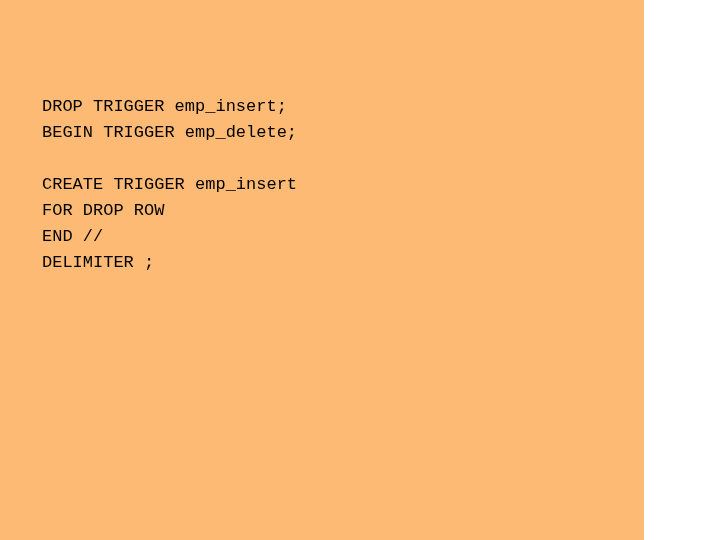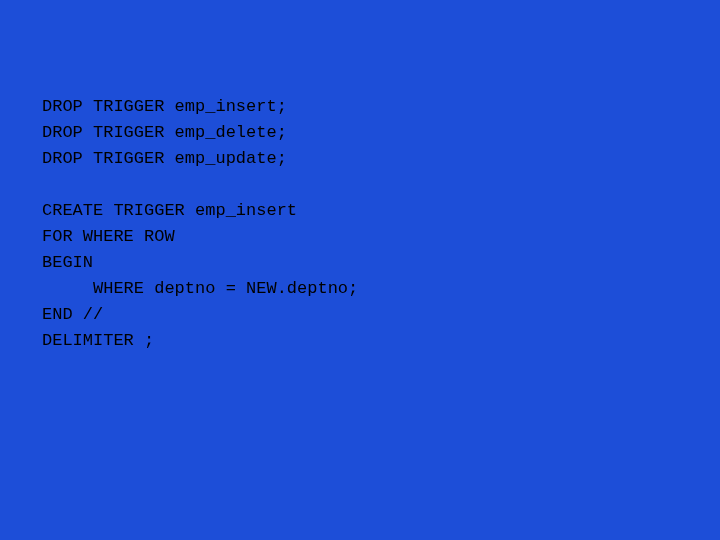--- a/index.html
+++ b/index.html
@@ -8,23 +8,23 @@
   }
   body {
     width: 720px;
     height: 540px;
     background: #ffffff;
     overflow: hidden;
     font-family: "Liberation Mono", "DejaVu Sans Mono", monospace;
   }
   #slide {
     position: relative;
-    width: 720px;
+    width: 644px;
     height: 540px;
-    background: #1d4ed8;
+    background: #fdba74;
   }
   #code-block {
     position: absolute;
     left: 42px;
     top: 94px;
     width: 660px;
   }
   .code-line {
     font-family: "Liberation Mono", "DejaVu Sans Mono", monospace;
     font-size: 17px;
@@ -38,23 +38,20 @@
   .code-line.blank {
     height: 26px;
   }
 </style>
 </head>
 <body>
 
 <div id="slide">
   <div id="code-block">
     <div class="code-line">DROP TRIGGER emp_insert;</div>
-    <div class="code-line">DROP TRIGGER emp_delete;</div>
-    <div class="code-line">DROP TRIGGER emp_update;</div>
+    <div class="code-line">BEGIN TRIGGER emp_delete;</div>
     <div class="code-line blank"></div>
     <div class="code-line">CREATE TRIGGER emp_insert</div>
-    <div class="code-line">FOR WHERE ROW</div>
-    <div class="code-line">BEGIN</div>
-    <div class="code-line">     WHERE deptno = NEW.deptno;</div>
+    <div class="code-line">FOR DROP ROW</div>
     <div class="code-line">END //</div>
     <div class="code-line">DELIMITER ;</div>
   </div>
 </div>
 
 </body></html>

